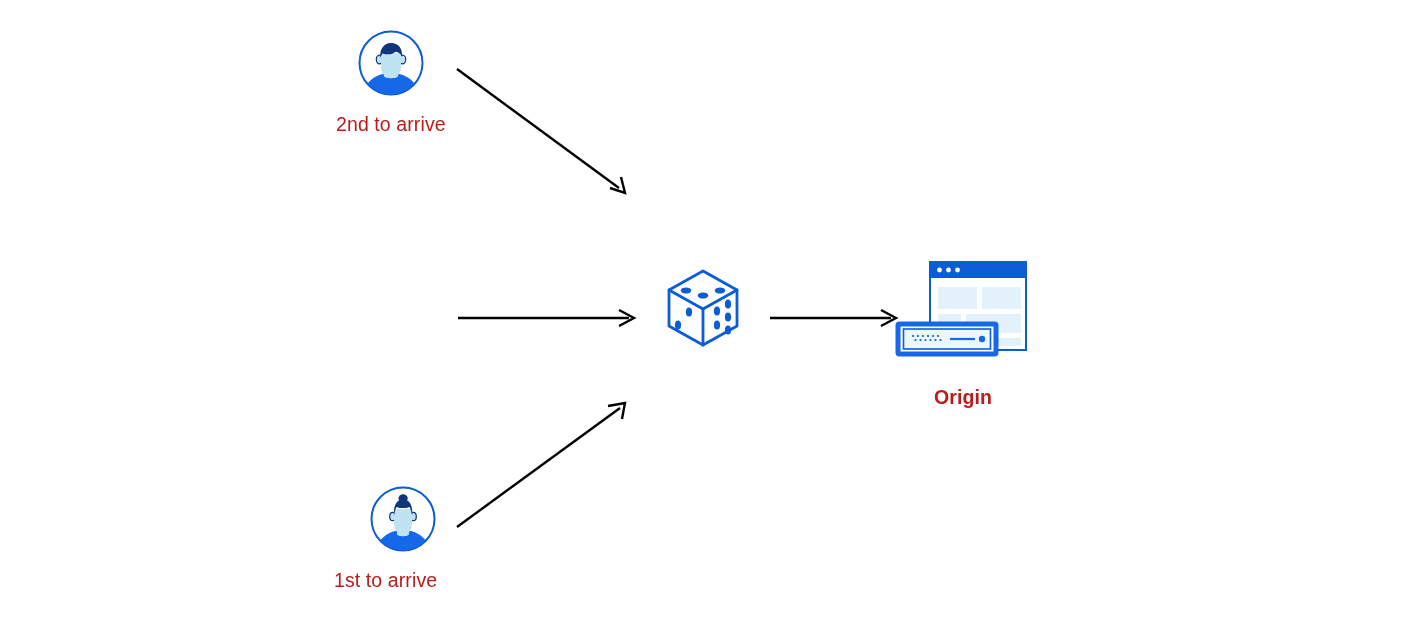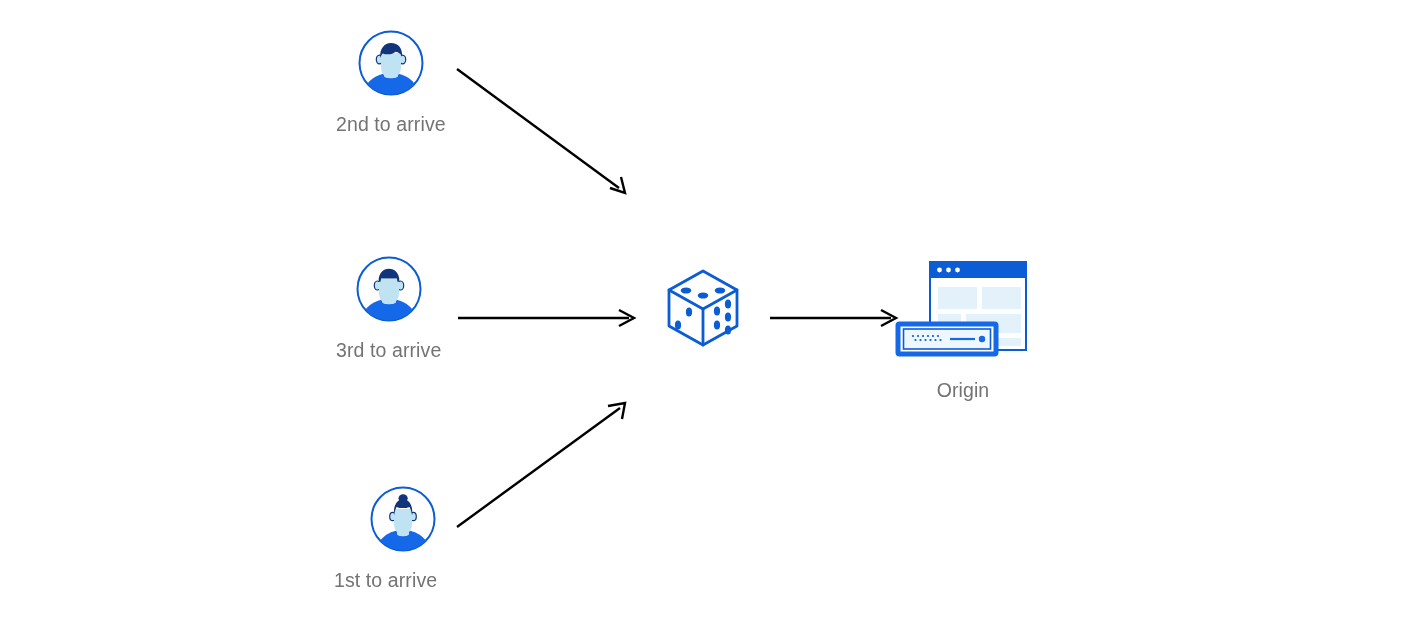--- a/index.html
+++ b/index.html
@@ -27,32 +27,32 @@
     align-items: center;
   }
   .avatar-wrap {
     width: 68px;
     height: 68px;
     position: relative;
   }
   .node-label {
     margin-top: 18px;
     font-size: 19.5px;
-    color: #737373;
+    color: #b91c1c;
     white-space: nowrap;
     letter-spacing: 0.1px;
     line-height: 1;
   }
   .client-1 { left: 336px; top: 29px; }
   .client-2 { left: 336px; top: 255px; }
   .client-3 { left: 334px; top: 485px; align-items: flex-end; }
 
   .dice-node { left: 660px; top: 265px; }
   .origin-node { left: 893px; top: 255px; }
-  .origin-node .node-label { margin-top: 20px; }
+  .origin-node .node-label { margin-top: 27px; font-weight: bold; }
 
   .arrows {
     position: absolute;
     left: 0;
     top: 0;
     width: 1405px;
     height: 633px;
     pointer-events: none;
   }
   .origin-graphic {
@@ -110,43 +110,20 @@
 
           <path d="M24 24 h20 v14 c0 7 -4.5 11 -10 11 s-10 -4 -10 -11 Z" fill="#bfe3f2"></path>
 
           <path d="M23.3 29 c-1 -9 4 -15 10.7 -15 c7.2 0 11.5 5 11.1 13.4 c-1.6 -2.6 -3.6 -4.2 -6.4 -4.6 c-3 2.6 -8.6 3.4 -13.2 1.6 c-0.9 1.2 -1.6 2.7 -2.2 4.6 Z" fill="#11347a"></path>
         </g>
       </svg>
     </div>
     <div class="node-label">2nd to arrive</div>
   </div>
 
-  <div class="node client-2">
-    <div class="avatar-wrap">
-      <svg width="68" height="68" viewBox="0 0 68 68">
-        <defs>
-          <clipPath id="clipB">
-              <circle cx="34" cy="34" r="31.5"></circle>
-            </clipPath>
-        </defs>
-        <circle cx="34" cy="34" r="31.5" fill="#ffffff" stroke="#0b5cd5" stroke-width="2"></circle>
-        <g clip-path="url(#clipB)">
-          <path d="M34 44 C 16 44, 6 56, 4 70 L 64 70 C 62 56, 52 44, 34 44 Z" fill="#1568e8"></path>
-          <path d="M27 36 h14 v11 c0 3 -14 3 -14 0 Z" fill="#bfe3f2"></path>
-          <path d="M27 43 c4 3 10 3 14 0" fill="none" stroke="#7fc4e0" stroke-width="1.1"></path>
-          <ellipse cx="22.4" cy="30.5" rx="3.1" ry="4.5" fill="#bfe3f2" stroke="#11347a" stroke-width="1.2"></ellipse>
-          <ellipse cx="45.6" cy="30.5" rx="3.1" ry="4.5" fill="#bfe3f2" stroke="#11347a" stroke-width="1.2"></ellipse>
-          <path d="M24 24 h20 v14 c0 7 -4.5 11 -10 11 s-10 -4 -10 -11 Z" fill="#bfe3f2"></path>
-
-          <path d="M23.6 26.2 c0 -8.1 4.6 -12.4 10.4 -12.4 c5.8 0 10.4 4.3 10.4 12.4 l0 0.6 h-1.9 l-0.6 -3.4 h-15.8 l-0.6 3.4 h-1.9 Z" fill="#11347a"></path>
-        </g>
-      </svg>
-    </div>
-    <div class="node-label">3rd to arrive</div>
-  </div>
 
   <div class="node client-3">
     <div class="avatar-wrap">
       <svg width="68" height="68" viewBox="0 0 68 68">
         <defs>
           <clipPath id="clipC">
               <circle cx="34" cy="34" r="31.5"></circle>
             </clipPath>
         </defs>
         <circle cx="34" cy="34" r="31.5" fill="#ffffff" stroke="#0b5cd5" stroke-width="2"></circle>

